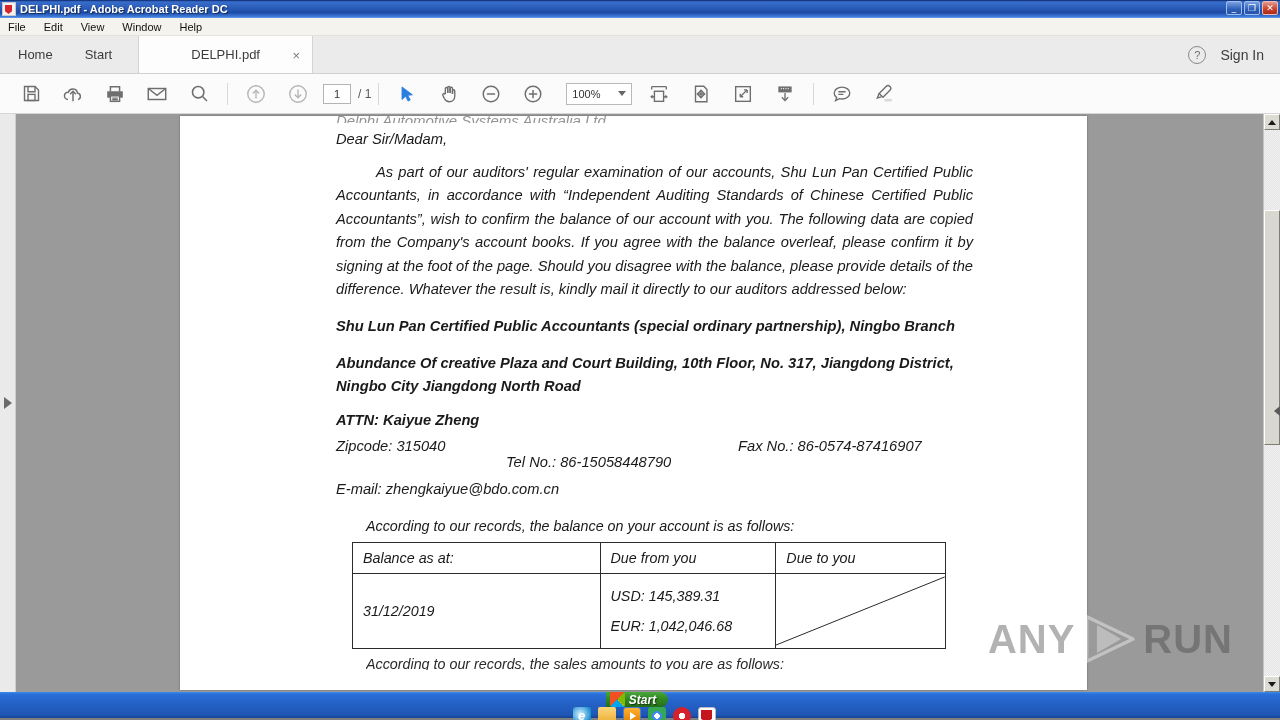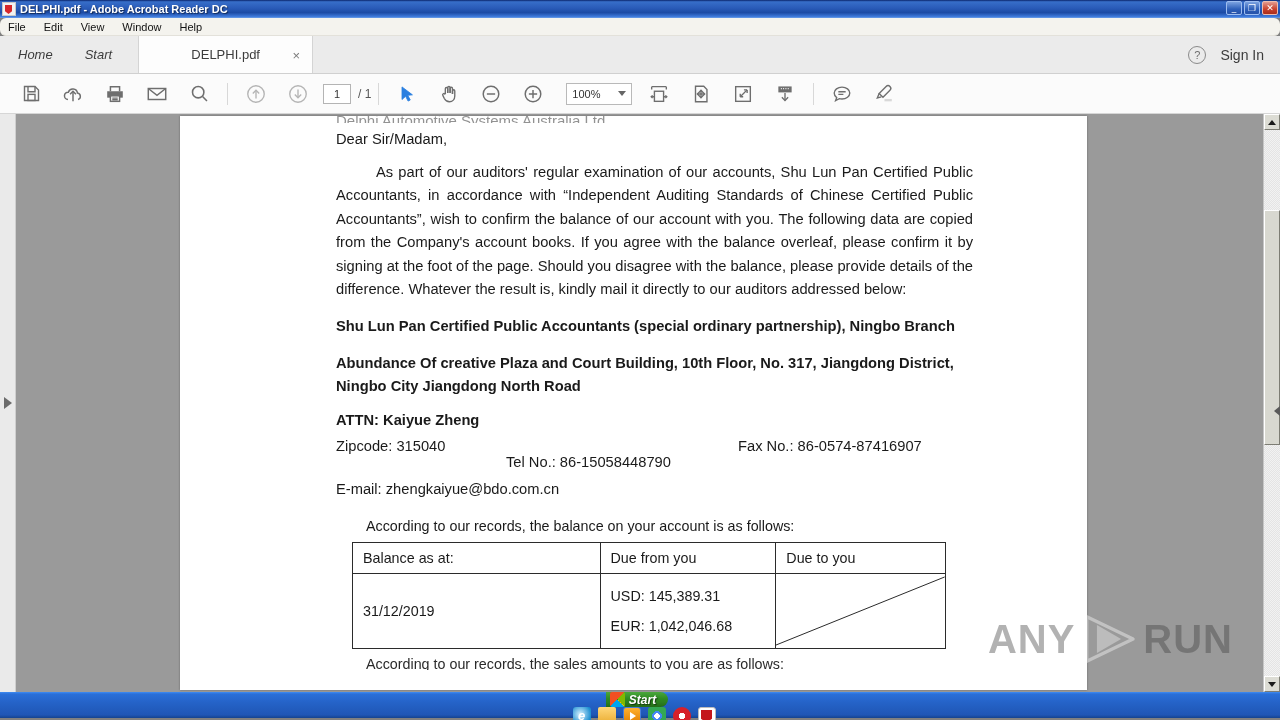--- a/index.html
+++ b/index.html
@@ -48,36 +48,34 @@
   }
   .tb-btn.close { background: linear-gradient(to bottom, #e39a8e, #c8402c 60%, #a92d1c); border-color:#eebcae; }
 
   
   .menubar {
     height: 18px; background: #f4f3ee;
     display: flex; align-items: center;
     padding-left: 6px; gap: 14px;
     font-size: 11px; color: #111;
     border-bottom: 1px solid #e3e1da;
-    border-radius: 6px;
   }
   .menubar span { cursor: default; padding: 0 2px; }
 
   
   .tabstrip {
     height: 38px; background: #ebebeb;
     display: flex; align-items: stretch;
     border-bottom: 1px solid #d0d0d0;
     position: relative;
   }
   .tab-home, .tab-tools {
     display: flex; align-items: center;
     font-size: 13px; color: #3c3c3c;
     padding: 0 16px;
-    font-style: italic;
   }
   .tab-home { padding-left: 18px; }
   .tab-doc {
     width: 175px; margin-left: 10px;
     background: #fdfdfd;
     border-left: 1px solid #d4d4d4;
     border-right: 1px solid #d4d4d4;
     display: flex; align-items: center; justify-content: center;
     font-size: 13px; color: #3c3c3c;
     position: relative;
@@ -156,20 +154,21 @@
     background: #ffffff;
     box-shadow: 0 0 2px rgba(0,0,0,.35);
     padding: 0 20px;
     overflow: hidden;
   }
   .doc {
     font-family: "Liberation Sans", sans-serif;
     color: #1a1a1a;
     width: 637px; margin-left: 136px;
     padding-top: 0;
+    font-style: italic;
   }
   .clipline {
     font-size: 15px; color: #3a3a3a;
     height: 11px; overflow: hidden;
     margin-top: -4px; margin-bottom: 8px;
     opacity: .55;
   }
   .p { font-size: 14.7px; line-height: 23.4px; text-align: justify; margin-bottom: 0; }
   .greet { font-size: 14.7px; margin-bottom: 14px; }
   .indent { text-indent: 40px; }

